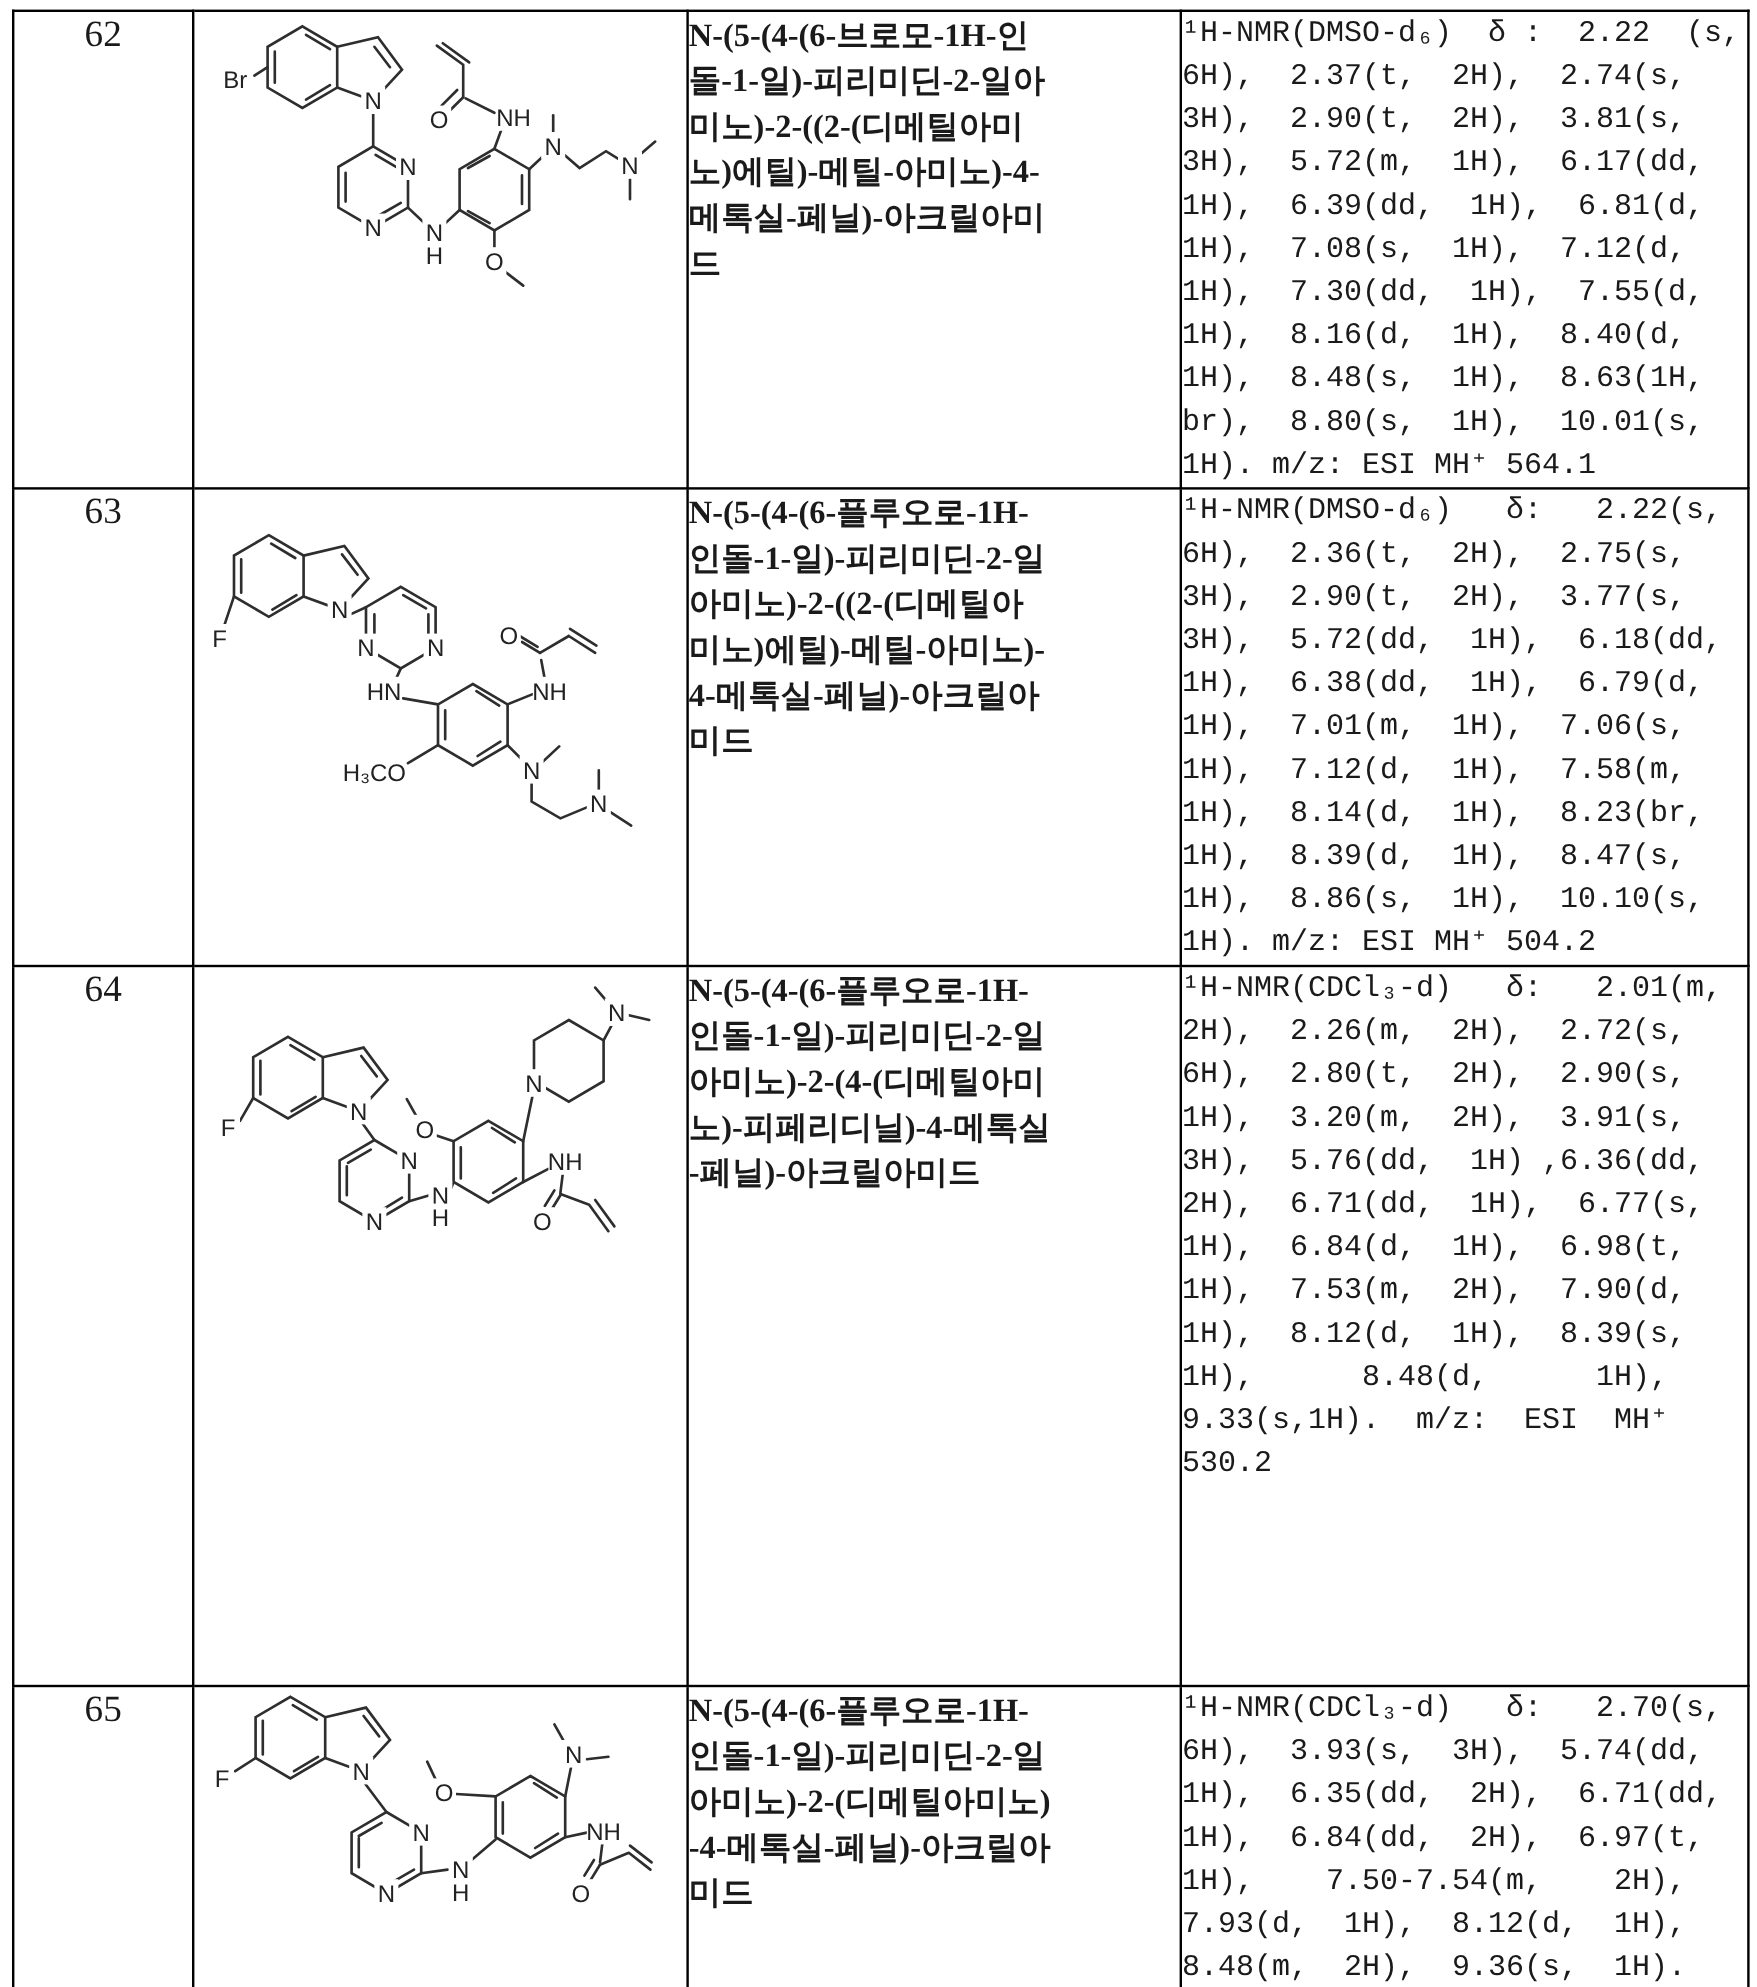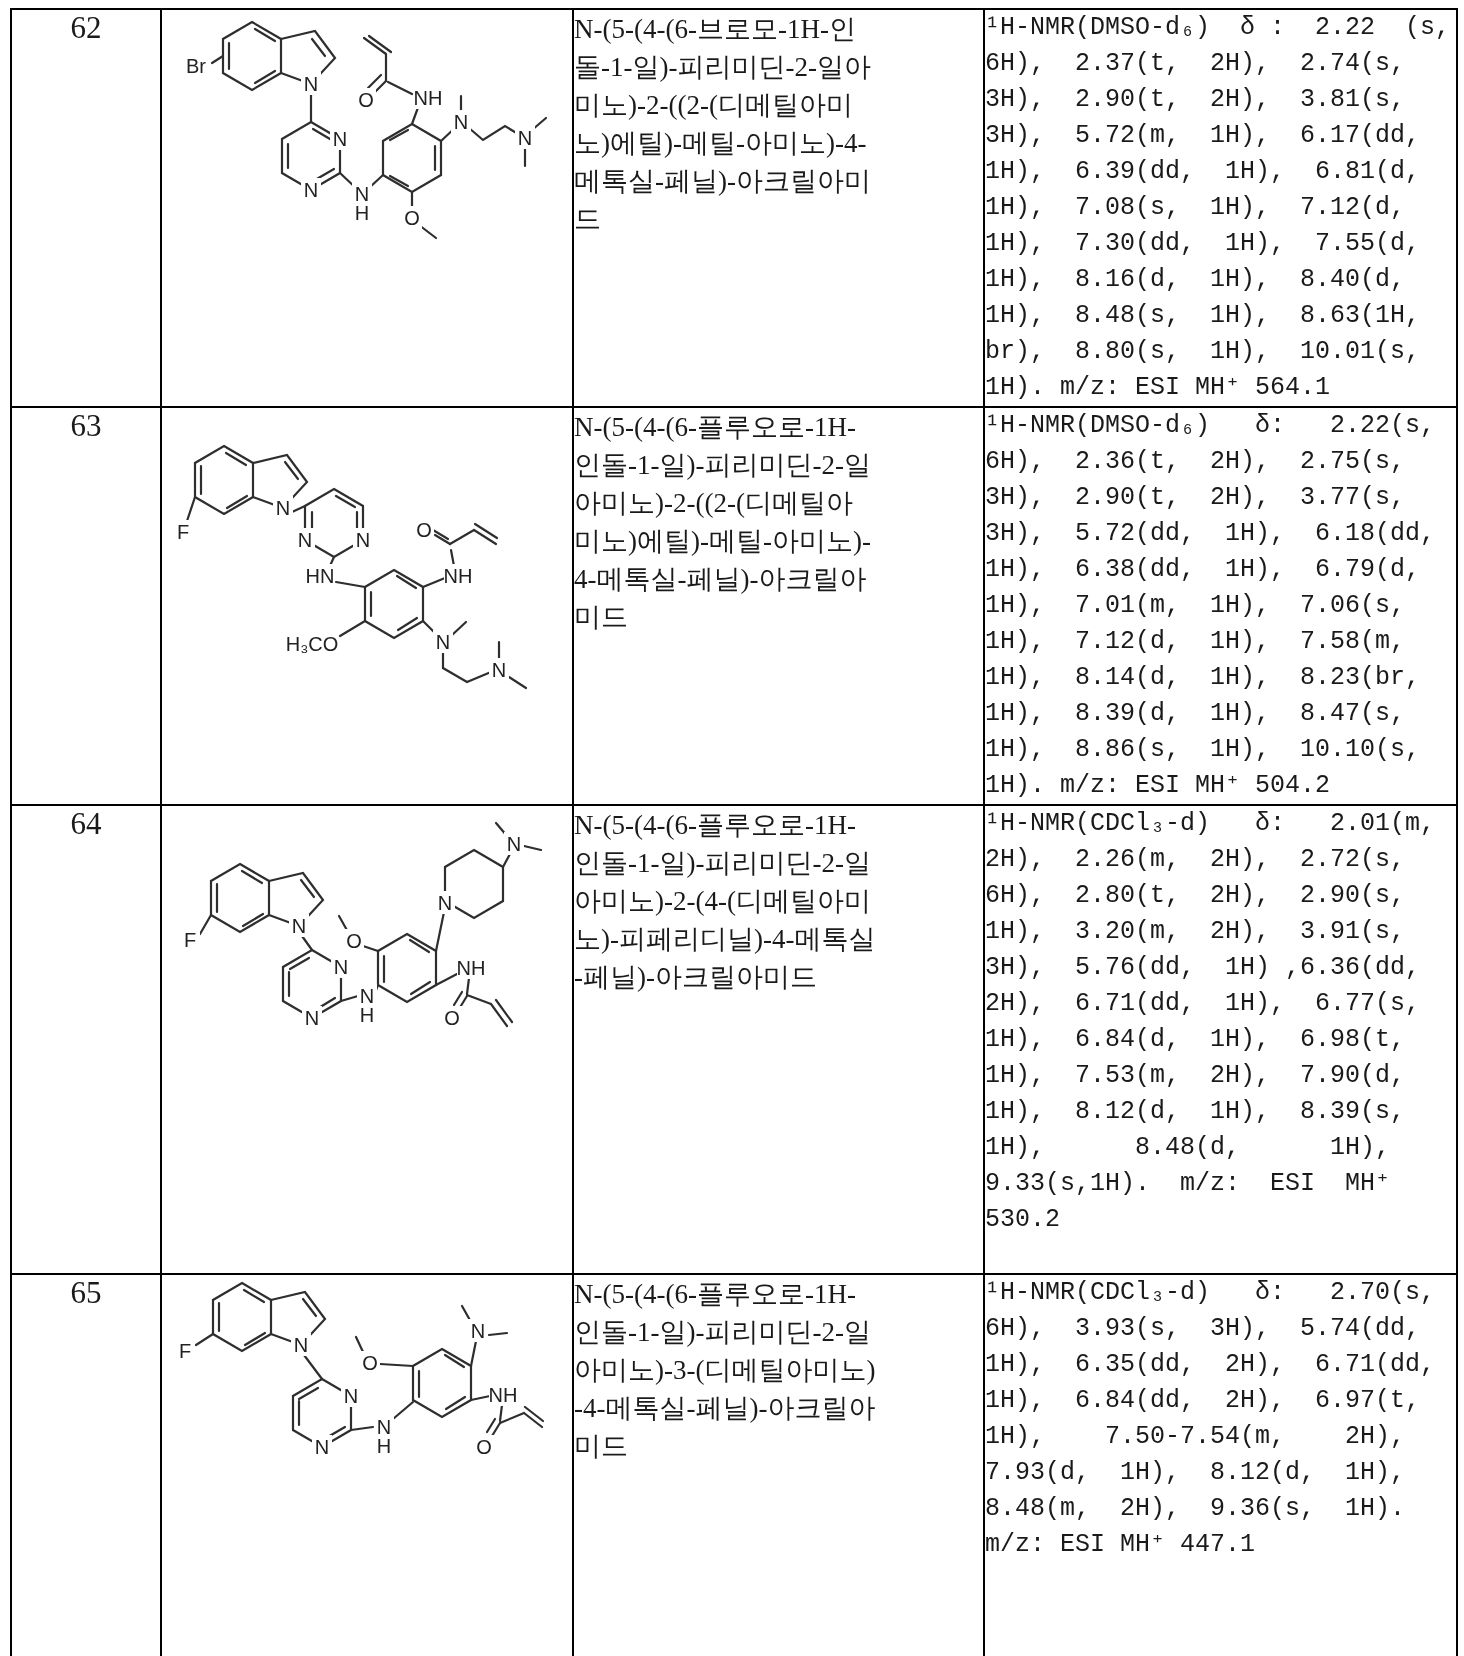--- a/index.html
+++ b/index.html
@@ -1,21 +1,21 @@
 <!DOCTYPE html>
 <html><head>
 <meta charset="utf-8">
 <style>
   html,body{margin:0;padding:0;background:#fff;}
   body{width:1464px;height:1656px;position:relative;font-family:"Liberation Serif",serif;color:#1a1a1a;}
   table.cmp{border-collapse:collapse;table-layout:fixed;margin:8px 0 0 10px;}
   table.cmp td{border:2px solid #000;vertical-align:top;overflow:hidden;padding:0;}
   td.num{ text-align:center;font-size:31px;padding-top:10px;font-family:"Liberation Serif",serif;}
   td.struct{padding:4px 0 0 4px;}
-  td.kname{font-size:27px;line-height:38px;padding:8px 8px 0 12px;font-family:"Liberation Serif",serif;word-break:break-all;}
+  td.kname{font-size:27px;line-height:38px;padding:8px 8px 0 12px;font-family:"Liberation Serif",serif;word-break:break-all;font-weight:bold;}
   td.kname .nline{white-space:nowrap;}
   td.nmr{font-family:"Liberation Mono",monospace;font-size:25px;line-height:36px;padding:7px 4px 0 10px;white-space:pre;margin-left:28px;}
   svg.mol{display:block;}
   svg.mol path, svg.mol line{stroke:#2e2e2e;stroke-width:2.2;fill:none;stroke-linecap:round;}
   svg.mol text{font-family:"Liberation Sans",sans-serif;font-size:20px;fill:#222;stroke:none;}
 </style>
 </head>
 <body>
 
 <table class="cmp">
@@ -167,21 +167,21 @@
 3H),  5.72(dd,  1H),  6.18(dd,
 1H),  6.38(dd,  1H),  6.79(d,
 1H),  7.01(m,  1H),  7.06(s,
 1H),  7.12(d,  1H),  7.58(m,
 1H),  8.14(d,  1H),  8.23(br,
 1H),  8.39(d,  1H),  8.47(s,
 1H),  8.86(s,  1H),  10.10(s,
 1H). m/z: ESI MH⁺ 504.2</td>
   </tr>
 
-  <tr style="height:469px">
+  <tr style="height:600px">
     <td class="num">64</td>
     <td class="struct">
       <svg class="mol" width="404" height="260" viewBox="0 0 404 260">
         <g>
           <path d="M78,58 L107,75 L107,109 L78,126 L49,109 L49,75 Z"></path>
           <path d="M80,65 L100,77 M101,108 L81,120 M55,106 L55,78"></path>
           <path d="M107,75 L141,67 L161,94 L137,120 L107,109"></path>
           <path d="M139,74 L152,91"></path>
           <path d="M49,109 L38,128"></path>
           <path d="M140,130 L150,144"></path>
@@ -295,21 +295,21 @@
               <rect x="327" y="108" width="28" height="23" fill="#ffffff"></rect>
               <text x="341" y="127" text-anchor="middle">NH</text>
               <rect x="312" y="160" width="20" height="23" fill="#ffffff"></rect>
               <text x="322" y="179" text-anchor="middle">O</text>
             </g>
       </svg>
     </td>
     <td class="kname">
           <div class="nline">N-(5-(4-(6-플루오로-1H-</div>
           <div class="nline">인돌-1-일)-피리미딘-2-일</div>
-          <div class="nline">아미노)-3-(디메틸아미노)</div>
+          <div class="nline">아미노)-2-(디메틸아미노)</div>
           <div class="nline">-4-메톡실-페닐)-아크릴아</div>
           <div class="nline">미드</div>
         </td>
     <td class="nmr">¹H-NMR(CDCl₃-d)   δ:   2.70(s,
 6H),  3.93(s,  3H),  5.74(dd,
 1H),  6.35(dd,  2H),  6.71(dd,
 1H),  6.84(dd,  2H),  6.97(t,
 1H),    7.50-7.54(m,    2H),
 7.93(d,  1H),  8.12(d,  1H),
 8.48(m,  2H),  9.36(s,  1H).

